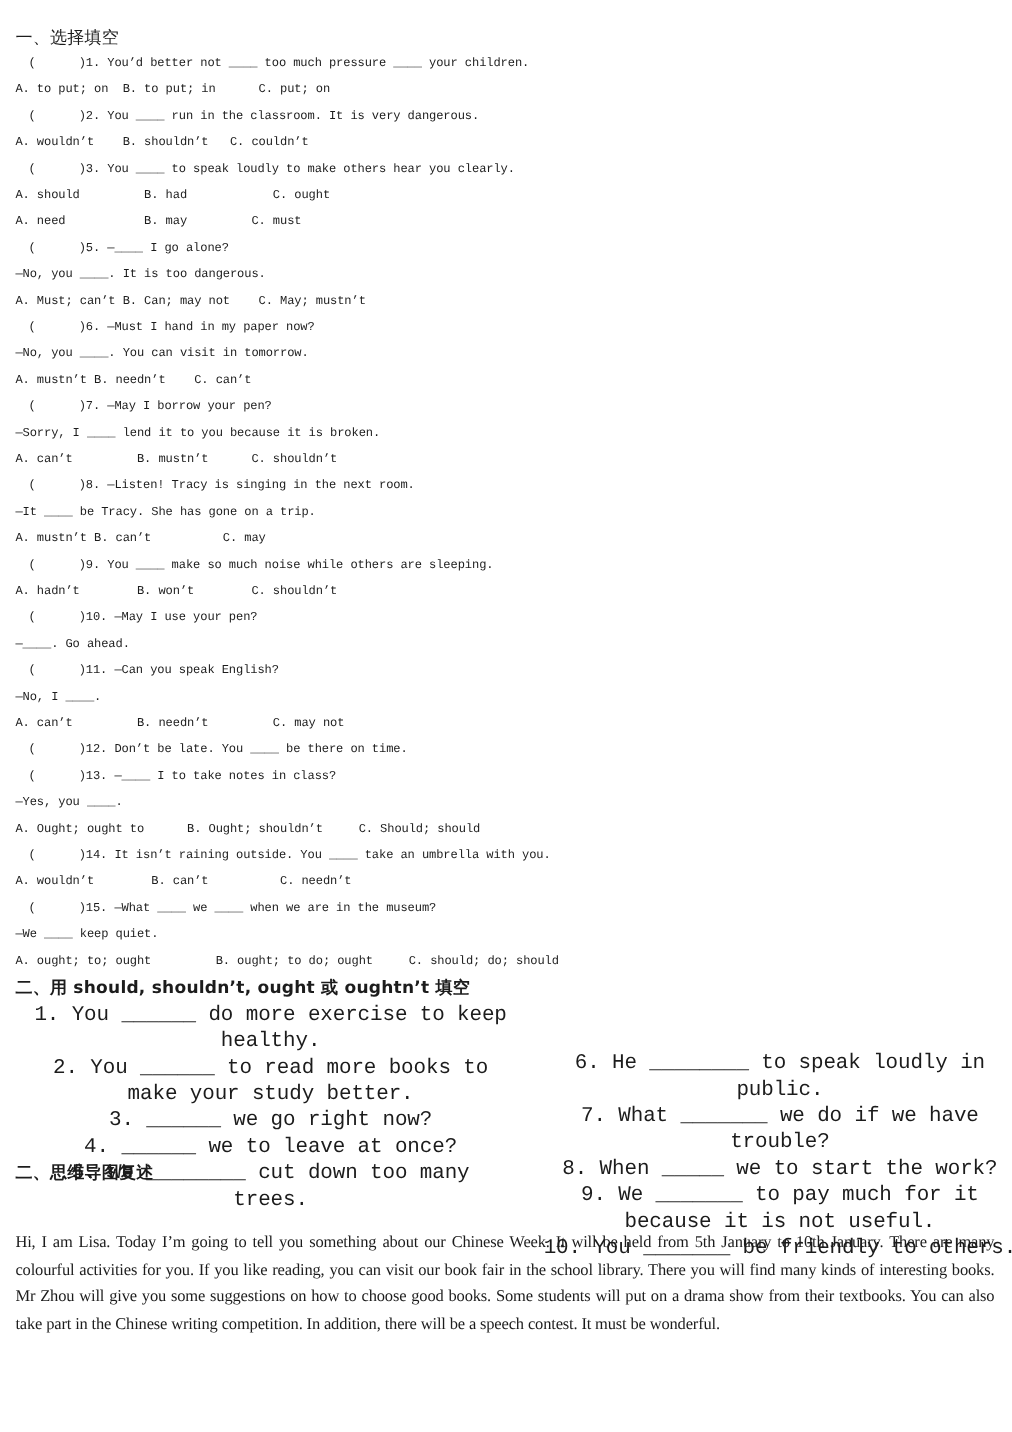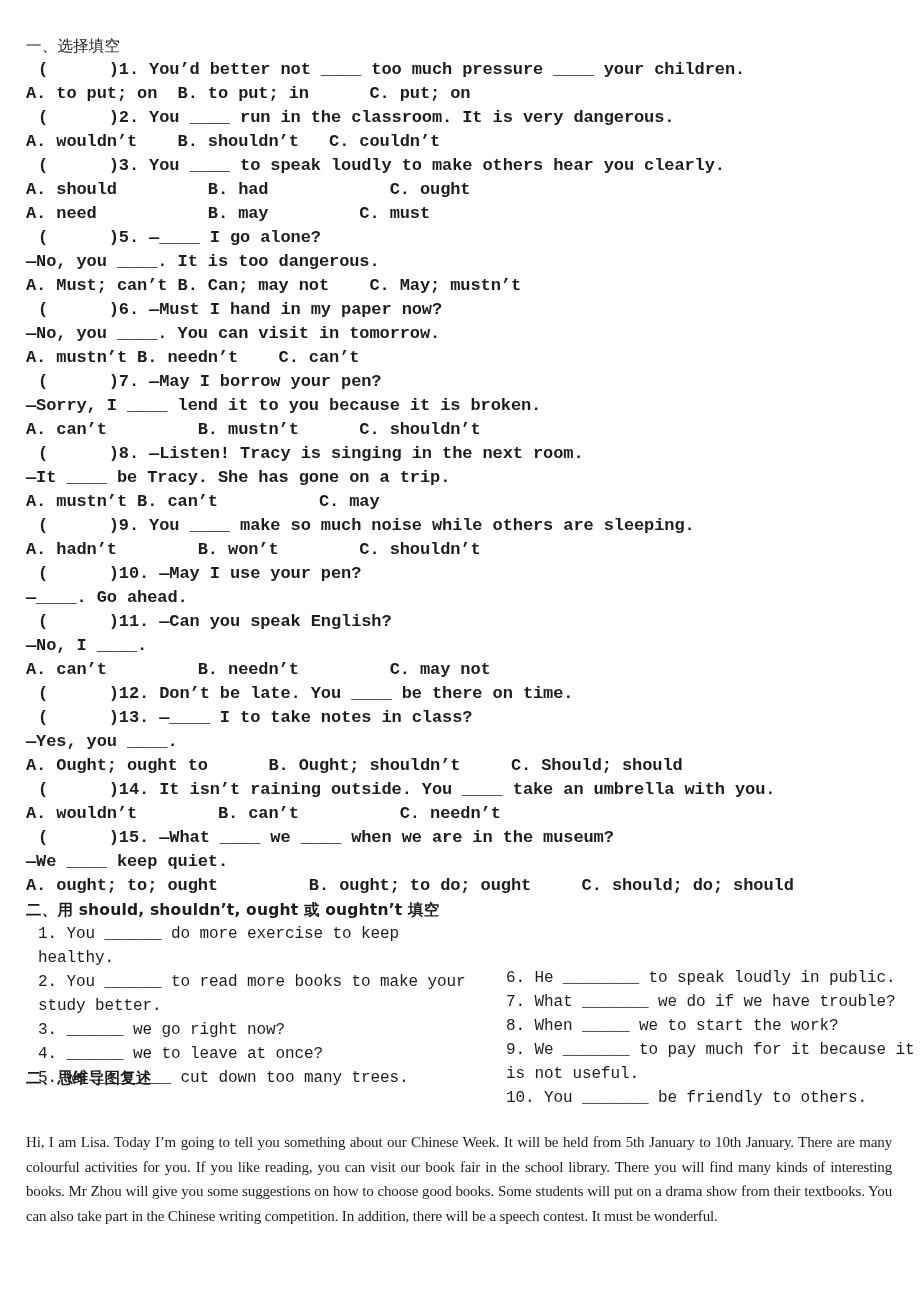--- a/index.html
+++ b/index.html
@@ -11,67 +11,67 @@
     width: 920px;
     height: 1302px;
     font-family: "Liberation Serif", "DejaVu Serif", serif;
     color: #1c1c1c;
     overflow: hidden;
   }
   .page {
     position: relative;
     width: 920px;
     height: 1302px;
-    padding: 12px;
+    padding: 0;
     box-sizing: border-box;
   }
   .content {
     padding: 22px 14px 0 14px;
   }
 
   
   .sec-head {
     font-family: "DejaVu Sans", "Liberation Sans", sans-serif;
     font-size: 15.5px;
     line-height: 24px;
     letter-spacing: 0.2px;
     white-space: pre;
   }
   .sec-head.bold { font-weight: bold; }
 
   
   .line {
     font-family: "Liberation Mono", "DejaVu Sans Mono", monospace;
-    font-size: 17px;
+    font-size: 11px;
     line-height: 24px;
     white-space: pre;
     letter-spacing: -0.1px;
-    font-weight: bold;
   }
   .line.indent { padding-left: 12px; }
 
   
   .cols {
     position: relative;
     width: 892px;
   }
   .col {
     position: absolute;
     top: 0;
   }
   .col-left  { left: 12px;  width: 440px; }
   .col-right { left: 480px; width: 430px; margin-top: 44px; }
   .cols-spacer { height: 144px; }
 
   .wrapline {
     font-family: "Liberation Mono", "DejaVu Sans Mono", monospace;
-    font-size: 16px;
+    font-size: 19px;
     line-height: 24px;
     letter-spacing: -0.1px;
     white-space: pre-wrap;
+    text-align: center;
   }
 
   
   .passage {
     font-family: "Liberation Serif", "DejaVu Serif", serif;
     font-size: 15px;
     line-height: 24.5px;
     text-align: justify;
     text-align-last: left;
     padding: 0 16px 0 14px;

